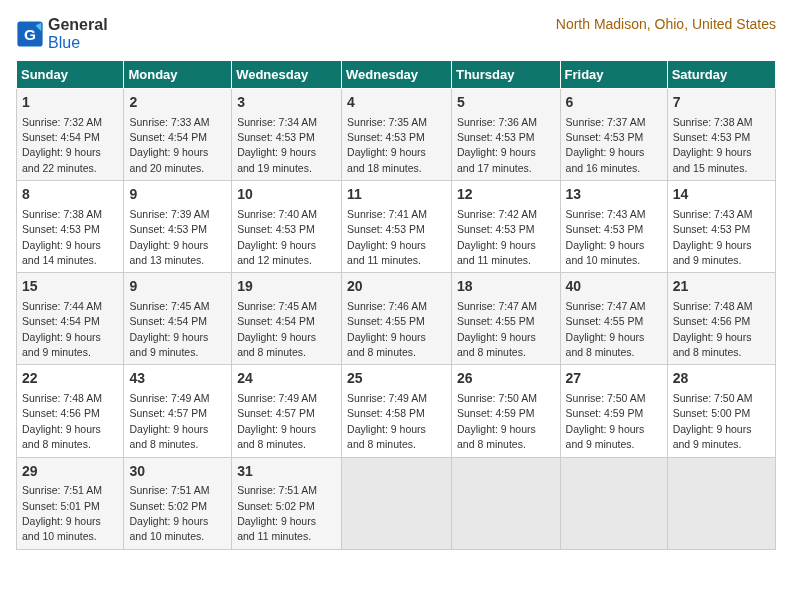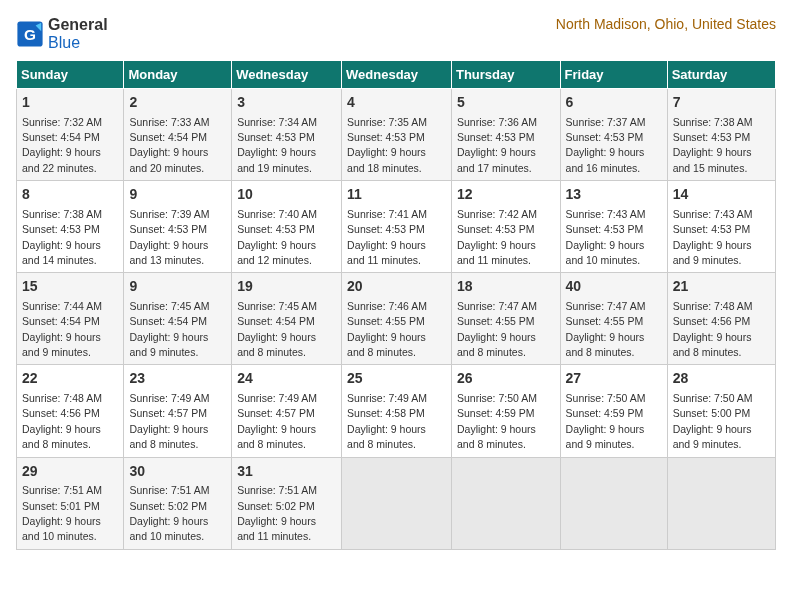--- a/index.html
+++ b/index.html
@@ -133,21 +133,21 @@
         <td><span class="day-num">15</span><span class="day-detail">Sunrise: 7:44 AM<br>Sunset: 4:54 PM<br>Daylight: 9 hours and 9 minutes.</span></td>
         <td><span class="day-num">9</span><span class="day-detail">Sunrise: 7:45 AM<br>Sunset: 4:54 PM<br>Daylight: 9 hours and 9 minutes.</span></td>
         <td><span class="day-num">19</span><span class="day-detail">Sunrise: 7:45 AM<br>Sunset: 4:54 PM<br>Daylight: 9 hours and 8 minutes.</span></td>
         <td><span class="day-num">20</span><span class="day-detail">Sunrise: 7:46 AM<br>Sunset: 4:55 PM<br>Daylight: 9 hours and 8 minutes.</span></td>
         <td><span class="day-num">18</span><span class="day-detail">Sunrise: 7:47 AM<br>Sunset: 4:55 PM<br>Daylight: 9 hours and 8 minutes.</span></td>
         <td><span class="day-num">40</span><span class="day-detail">Sunrise: 7:47 AM<br>Sunset: 4:55 PM<br>Daylight: 9 hours and 8 minutes.</span></td>
         <td><span class="day-num">21</span><span class="day-detail">Sunrise: 7:48 AM<br>Sunset: 4:56 PM<br>Daylight: 9 hours and 8 minutes.</span></td>
       </tr>
       <tr>
         <td><span class="day-num">22</span><span class="day-detail">Sunrise: 7:48 AM<br>Sunset: 4:56 PM<br>Daylight: 9 hours and 8 minutes.</span></td>
-        <td><span class="day-num">23</span><span class="day-detail">Sunrise: 7:49 AM<br>Sunset: 4:57 PM<br>Daylight: 9 hours and 8 minutes.</span></td>
+        <td><span class="day-num">43</span><span class="day-detail">Sunrise: 7:49 AM<br>Sunset: 4:57 PM<br>Daylight: 9 hours and 8 minutes.</span></td>
         <td><span class="day-num">24</span><span class="day-detail">Sunrise: 7:49 AM<br>Sunset: 4:57 PM<br>Daylight: 9 hours and 8 minutes.</span></td>
         <td><span class="day-num">25</span><span class="day-detail">Sunrise: 7:49 AM<br>Sunset: 4:58 PM<br>Daylight: 9 hours and 8 minutes.</span></td>
         <td><span class="day-num">26</span><span class="day-detail">Sunrise: 7:50 AM<br>Sunset: 4:59 PM<br>Daylight: 9 hours and 8 minutes.</span></td>
         <td><span class="day-num">27</span><span class="day-detail">Sunrise: 7:50 AM<br>Sunset: 4:59 PM<br>Daylight: 9 hours and 9 minutes.</span></td>
         <td><span class="day-num">28</span><span class="day-detail">Sunrise: 7:50 AM<br>Sunset: 5:00 PM<br>Daylight: 9 hours and 9 minutes.</span></td>
       </tr>
       <tr>
         <td><span class="day-num">29</span><span class="day-detail">Sunrise: 7:51 AM<br>Sunset: 5:01 PM<br>Daylight: 9 hours and 10 minutes.</span></td>
         <td><span class="day-num">30</span><span class="day-detail">Sunrise: 7:51 AM<br>Sunset: 5:02 PM<br>Daylight: 9 hours and 10 minutes.</span></td>
         <td><span class="day-num">31</span><span class="day-detail">Sunrise: 7:51 AM<br>Sunset: 5:02 PM<br>Daylight: 9 hours and 11 minutes.</span></td>

